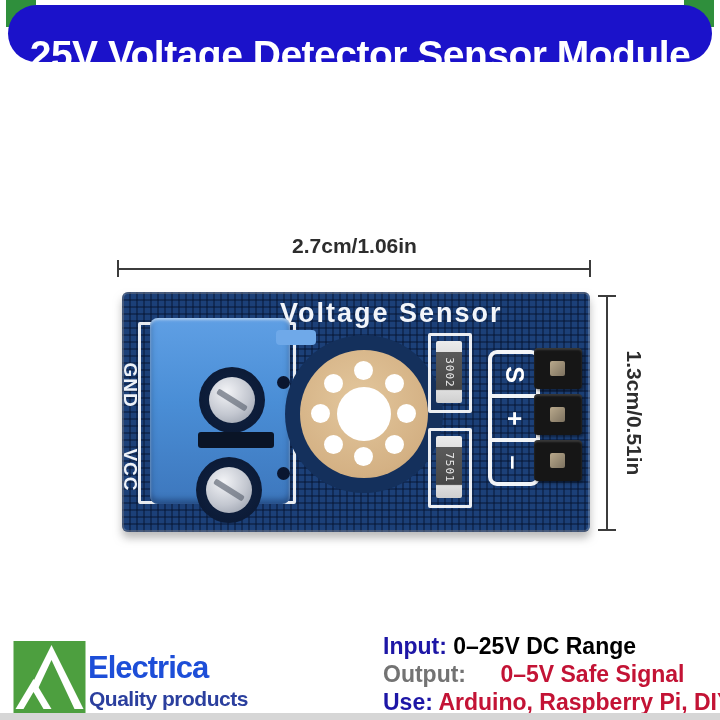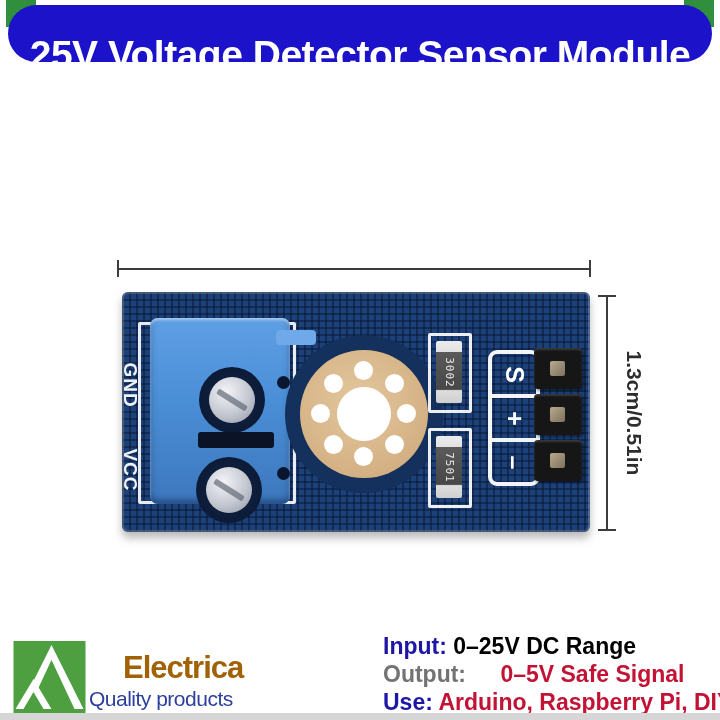--- a/index.html
+++ b/index.html
@@ -81,47 +81,49 @@
   .pin-label{font-size:25px;font-weight:bold;color:#ffffff;transform:rotate(90deg);line-height:1;}
   .header-pin{position:absolute;left:412px;width:48px;height:41px;background:#161616;border-radius:4px;
               box-shadow:inset 0 2px 2px rgba(255,255,255,.15), 2px 2px 3px rgba(0,0,0,.45);}
   .hp1{top:56px;} .hp2{top:102px;} .hp3{top:148px;}
   .header-pin::after{content:"";position:absolute;left:16px;top:13px;width:15px;height:15px;
               background:linear-gradient(135deg,#b9a98c,#7d7260);border-radius:2px;}
 
   
   .logo-mark{position:absolute;left:13px;top:641px;width:73px;height:72px;}
   .brand{position:absolute;left:88px;top:650px;font-size:31px;font-weight:bold;letter-spacing:-1px;}
-  .tagline{position:absolute;left:89px;top:687px;font-size:21px;font-weight:normal;letter-spacing:-0.5px;}
+  .tagline{position:absolute;left:89px;top:687px;font-size:21px;font-weight:bold;letter-spacing:-0.5px;}
   .specs{position:absolute;left:383px;top:632px;font-size:23px;font-weight:bold;line-height:28px;white-space:nowrap;}
   .spec-line{display:block;}
   .bottom-strip{position:absolute;left:0;top:713px;width:720px;height:7px;background:#d6d6d6;}
 </style>
 </head>
 <body>
 
 <div id="stage">
 
   <div class="corner-square" style="left: 6px; top: 0px; background-color: rgb(47, 143, 60);"></div>
   <div class="corner-square" style="left: 684px; top: 0px; background-color: rgb(47, 143, 60);"></div>
 
   <div class="banner" style="background-color: rgb(27, 18, 202);">
     <span class="banner-title" style="color: rgb(255, 255, 255);">25V Voltage Detector Sensor Module</span>
   </div>
 
+  <div class="dim-label-top">2.7cm/1.06in</div>
   <div class="dim-line-h"></div>
   <div class="dim-tick-v" style="left:117px;"></div>
   <div class="dim-tick-v" style="left:589px;"></div>
 
   <div class="dim-line-v"></div>
   <div class="dim-tick-h" style="top:295px;"></div>
   <div class="dim-tick-h" style="top:529px;"></div>
   <div class="dim-label-right">1.3cm/0.51in</div>
 
   <div class="pcb">
+    <div class="pcb-title">Voltage Sensor</div>
 
     <div class="silkscreen-frame"></div>
     <div class="rot-label gnd">GND</div>
     <div class="rot-label vcc">VCC</div>
 
     <div class="terminal">
       <div class="terminal-tab"></div>
       <div class="well well1">
         <div class="screw"></div>
       </div>
@@ -174,21 +176,21 @@
 
   </div>
 
   <svg class="logo-mark" viewBox="0 0 72 72">
     <rect x="0" y="0" width="72" height="72" fill="#4d9f3f"></rect>
     <polygon points="38,4 70,68 6,68" fill="#ffffff"></polygon>
     <polygon points="38,19 61,68 15,68" fill="#4d9f3f"></polygon>
     <polygon points="2,68 20,38 38,68" fill="#ffffff"></polygon>
     <polygon points="20,51 30,68 10,68" fill="#4d9f3f"></polygon>
   </svg>
-  <div class="brand" style="color: #a16207; margin-left: 35px;">Electrica</div>
+  <div class="brand" style="color: #1d4ed8;">Electrica</div>
   <div class="tagline" style="color: rgb(43, 63, 158);">Quality products</div>
 
   <div class="specs">
     <span class="spec-line">
       <span style="color: rgb(29, 22, 166);">Input:</span><span style="color: #000000;"> 0–25V DC Range</span>
     </span>
     <span class="spec-line">
       <span style="color: #737373;">Output:</span><span style="color: rgb(195, 19, 53); margin-left: 28px;"> 0–5V Safe Signal</span>
     </span>
     <span class="spec-line">

